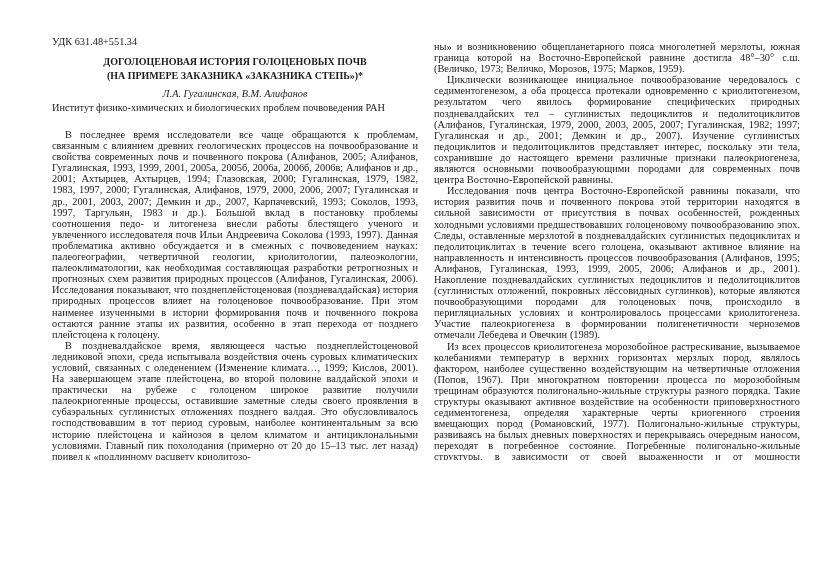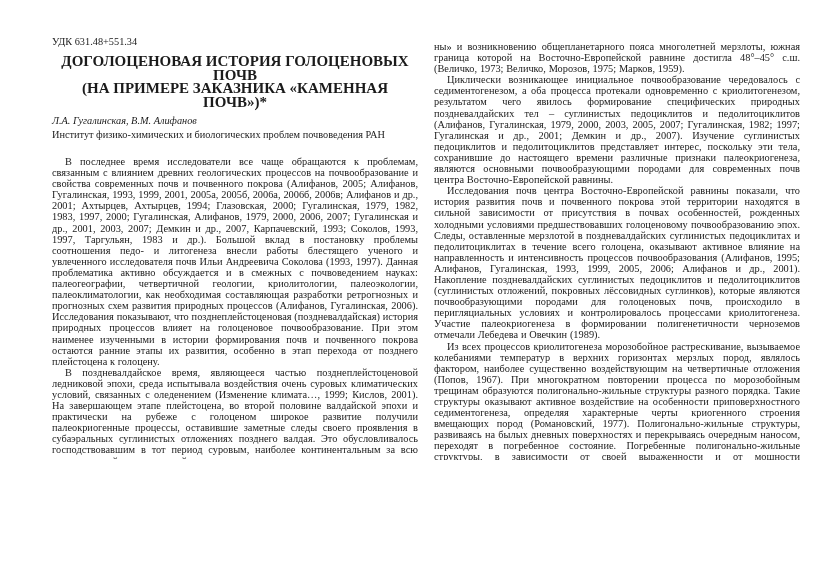--- a/index.html
+++ b/index.html
@@ -25,29 +25,29 @@
   #page-right { left: 434px; top: 41px; }
 
   .udc {
     font-size: 10.3px;
     line-height: 11px;
     text-align: left;
     margin: 0 0 8px 0;
   }
   .title {
     font-weight: bold;
-    font-size: 15px;
+    font-size: 10px;
     line-height: 13.5px;
     text-align: center;
     margin: 0;
   }
   .authors {
     font-style: italic;
     font-size: 10.3px;
-    text-align: left;
+    text-align: center;
     margin: 6px 0 0 0;
   }
   .affiliation, .email {
     font-size: 10.3px;
     text-align: left;
     margin: 3px 0 0 0;
   }
   .body-text {
     margin-top: 16px;
   }
@@ -88,39 +88,39 @@
 </style>
 </head>
 <body>
 
 <div id="scan">
 
   <div class="page" id="page-left">
     <p class="udc">УДК 631.48+551.34</p>
 
     <h1 class="title"><span>ДОГОЛОЦЕНОВАЯ ИСТОРИЯ ГОЛОЦЕНОВЫХ ПОЧВ</span><br>
-      <span>(НА ПРИМЕРЕ ЗАКАЗНИКА «КАМЕННАЯ ПОЧВ»)*</span>
+      <span>(НА ПРИМЕРЕ ЗАКАЗНИКА «ЗАКАЗНИКА СТЕПЬ»)*</span>
     </h1>
 
     <p class="authors">Л.А. Гугалинская, В.М. Алифанов</p>
     <p class="affiliation">Институт физико-химических и биологических проблем почвоведения РАН</p>
 
     <div class="body-text">
       <p class="para">В последнее время исследователи все чаще обращаются к проблемам, связанным с влиянием древних геологических процессов на почвообразование и свойства современных почв и почвенного покрова (Алифанов, 2005; Алифанов, Гугалинская, 1993, 1999, 2001, 2005а, 2005б, 2006а, 2006б, 2006в; Алифанов и др., 2001; Ахтырцев, Ахтырцев, 1994; Глазовская, 2000; Гугалинская, 1979, 1982, 1983, 1997, 2000; Гугалинская, Алифанов, 1979, 2000, 2006, 2007; Гугалинская и др., 2001, 2003, 2007; Демкин и др., 2007, Карпачевский, 1993; Соколов, 1993, 1997, Таргульян, 1983 и др.). Большой вклад в постановку проблемы соотношения педо- и литогенеза внесли работы блестящего ученого и увлеченного исследователя почв Ильи Андреевича Соколова (1993, 1997). Данная проблематика активно обсуждается и в смежных с почвоведением науках: палеогеографии, четвертичной геологии, криолитологии, палеоэкологии, палеоклиматологии, как необходимая составляющая разработки ретрогнозных и прогнозных схем развития природных процессов (Алифанов, Гугалинская, 2006). Исследования показывают, что позднеплейстоценовая (поздневалдайская) история природных процессов влияет на голоценовое почвообразование. При этом наименее изученными в истории формирования почв и почвенного покрова остаются ранние этапы их развития, особенно в этап перехода от позднего плейстоцена к голоцену.</p>
       <p class="para">В поздневалдайское время, являющееся частью позднеплейстоценовой ледниковой эпохи, среда испытывала воздействия очень суровых климатических условий, связанных с оледенением (Изменение климата…, 1999; Кислов, 2001). На завершающем этапе плейстоцена, во второй половине валдайской эпохи и практически на рубеже с голоценом широкое развитие получили палеокриогенные процессы, оставившие заметные следы своего проявления в субаэральных суглинистых отложениях позднего валдая. Это обусловливалось господствовавшим в тот период суровым, наиболее континентальным за всю историю плейстоцена и кайнозоя в целом климатом и антициклональными условиями. Главный пик похолодания (примерно от 20 до 15–13 тыс. лет назад) привел к «подлинному расцвету криолитозо-</p>
     </div>
 
     <div class="footnote-block">
       <div class="footnote-rule"></div>
     </div>
   </div>
 
   <div class="page" id="page-right">
     <div class="body-text" style="margin-top:0;">
-      <p class="para no-indent">ны» и возникновению общепланетарного пояса многолетней мерзлоты, южная граница которой на Восточно-Европейской равнине достигла 48°–45° с.ш. (Величко, 1973; Величко, Морозов, 1975; Марков, 1959).</p>
+      <p class="para no-indent">ны» и возникновению общепланетарного пояса многолетней мерзлоты, южная граница которой на Восточно-Европейской равнине достигла 48°–30° с.ш. (Величко, 1973; Величко, Морозов, 1975; Марков, 1959).</p>
       <p class="para">Циклически возникающее инициальное почвообразование чередовалось с седиментогенезом, а оба процесса протекали одновременно с криолитогенезом, результатом чего явилось формирование специфических природных поздневалдайских тел – суглинистых педоциклитов и педолитоциклитов (Алифанов, Гугалинская, 1979, 2000, 2003, 2005, 2007; Гугалинская, 1982; 1997; Гугалинская и др., 2001; Демкин и др., 2007). Изучение суглинистых педоциклитов и педолитоциклитов представляет интерес, поскольку эти тела, сохранившие до настоящего времени различные признаки палеокриогенеза, являются основными почвообразующими породами для современных почв центра Восточно-Европейской равнины.</p>
       <p class="para">Исследования почв центра Восточно-Европейской равнины показали, что история развития почв и почвенного покрова этой территории находятся в сильной зависимости от присутствия в почвах особенностей, рожденных холодными условиями предшествовавших голоценовому почвообразованию эпох. Следы, оставленные мерзлотой в поздневалдайских суглинистых педоциклитах и педолитоциклитах в течение всего голоцена, оказывают активное влияние на направленность и интенсивность процессов почвообразования (Алифанов, 1995; Алифанов, Гугалинская, 1993, 1999, 2005, 2006; Алифанов и др., 2001). Накопление поздневалдайских суглинистых педоциклитов и педолитоциклитов (суглинистых отложений, покровных лёссовидных суглинков), которые являются почвообразующими породами для голоценовых почв, происходило в перигляциальных условиях и контролировалось процессами криолитогенеза. Участие палеокриогенеза в формировании полигенетичности черноземов отмечали Лебедева и Овечкин (1989).</p>
       <p class="para">Из всех процессов криолитогенеза морозобойное растрескивание, вызываемое колебаниями температур в верхних горизонтах мерзлых пород, являлось фактором, наиболее существенно воздействующим на четвертичные отложения (Попов, 1967). При многократном повторении процесса по морозобойным трещинам образуются полигонально-жильные структуры разного порядка. Такие структуры оказывают активное воздействие на особенности приповерхностного седиментогенеза, определяя характерные черты криогенного строения вмещающих пород (Романовский, 1977). Полигонально-жильные структуры, развиваясь на былых дневных поверхностях и перекрываясь очередным наносом, переходят в погребенное состояние. Погребенные полигонально-жильные структуры, в зависимости от своей выраженности и от мощности перекрывающего субаэрального суглинистого наноса, могут влиять на строение вновь образовавшейся днев-</p>
     </div>
   </div>
 
   <div class="page-number" id="page-num-left">43</div>
   <div class="page-number" id="page-num-right">70</div>
 </div>
 

